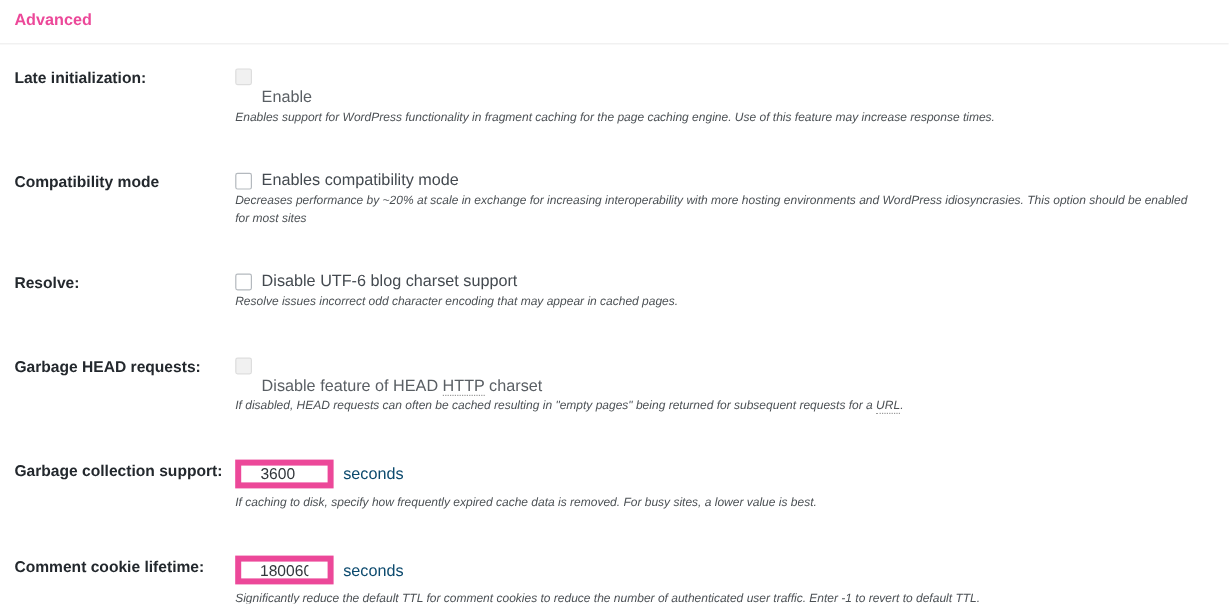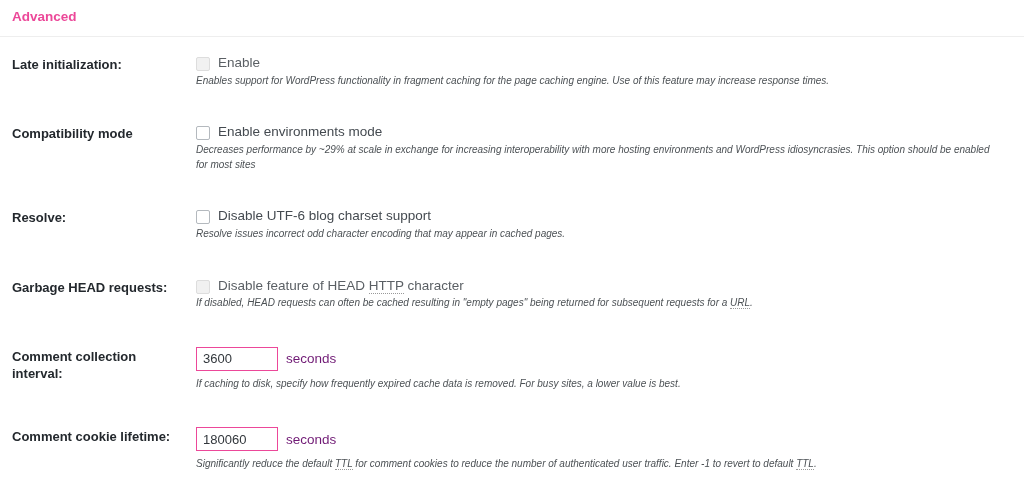--- a/index.html
+++ b/index.html
@@ -80,20 +80,21 @@
     background: #f1f1f1;
   }
 
   .cblabel {
     font-size: 13.5px;
     color: #444a50;
     line-height: 1.25;
   }
   .cblabel.dim {
     color: #5a5f64;
+    margin-top: 18px;
   }
 
   .desc {
     font-style: italic;
     font-size: 10px;
     color: #4c5155;
     line-height: 1.45;
     margin: 1px 0 0 0;
     max-width: 790px;
   }
@@ -109,33 +110,33 @@
   .inputline {
     display: flex;
     align-items: center;
     gap: 8px;
   }
 
   input.num {
     width: 82px;
     height: 24px;
     box-sizing: border-box;
-    padding: 2px 6px;
+    padding: 2px 16px;
     font-family: "Liberation Sans", sans-serif;
     font-size: 13px;
     color: #32373c;
-    border: 1px solid #ec4899;
+    border: 5px solid #ec4899;
     background: #fff;
     border-radius: 0;
     outline: none;
   }
 
   .unit {
     font-size: 13.5px;
-    color: #701a75;
+    color: #0c4a6e;
   }
 
   .desc-indent { margin-top: 6px; }
 </style>
 </head>
 <body>
 
 <div class="panel">
 
   <div class="panel-header">Advanced</div>
@@ -152,50 +153,50 @@
           </label>
           <p class="desc">Enables support for WordPress functionality in fragment caching for the page caching engine. Use of this feature may increase response times.</p>
         </td>
       </tr>
 
       <tr>
         <th>Compatibility mode</th>
         <td>
           <label class="cbline">
             <span class="cbox"></span>
-            <span class="cblabel">Enable environments mode</span>
-          </label>
-          <p class="desc wide">Decreases performance by ~29% at scale in exchange for increasing interoperability with more hosting environments and WordPress idiosyncrasies. This option should be enabled for most sites</p>
+            <span class="cblabel">Enables compatibility mode</span>
+          </label>
+          <p class="desc wide">Decreases performance by ~20% at scale in exchange for increasing interoperability with more hosting environments and WordPress idiosyncrasies. This option should be enabled for most sites</p>
         </td>
       </tr>
 
       <tr>
         <th>Resolve:</th>
         <td>
           <label class="cbline">
             <span class="cbox"></span>
             <span class="cblabel">Disable UTF-6 blog charset support</span>
           </label>
           <p class="desc">Resolve issues incorrect odd character encoding that may appear in cached pages.</p>
         </td>
       </tr>
 
       <tr>
         <th>Garbage HEAD requests:</th>
         <td>
           <label class="cbline">
             <span class="cbox disabled"></span>
-            <span class="cblabel dim"><span>Disable feature of HEAD </span><abbr class="dotted">HTTP</abbr><span> character</span></span>
+            <span class="cblabel dim"><span>Disable feature of HEAD </span><abbr class="dotted">HTTP</abbr><span> charset</span></span>
           </label>
           <p class="desc"><span>If disabled, HEAD requests can often be cached resulting in "empty pages" being returned for subsequent requests for a </span><abbr class="dotted">URL</abbr><span>.</span></p>
         </td>
       </tr>
 
       <tr>
-        <th>Comment collection interval:</th>
+        <th>Garbage collection support:</th>
         <td>
           <div class="inputline">
             <input class="num" type="text" value="3600" style="">
             <span class="unit">seconds</span>
           </div>
           <p class="desc desc-indent">If caching to disk, specify how frequently expired cache data is removed. For busy sites, a lower value is best.</p>
         </td>
       </tr>
 
       <tr>

